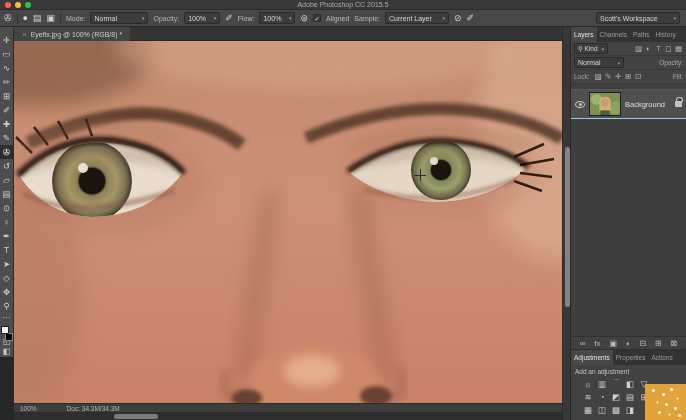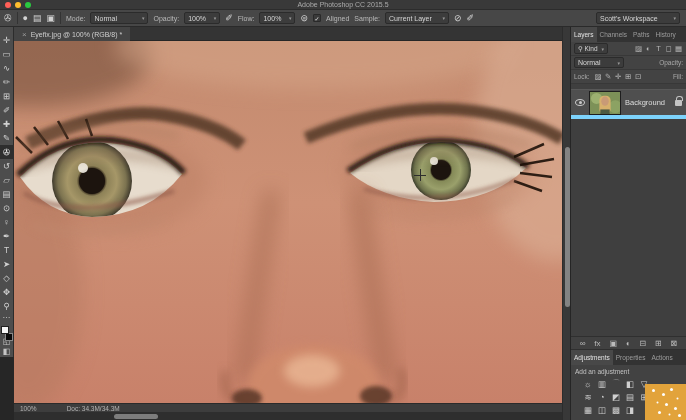--- a/index.html
+++ b/index.html
@@ -73,21 +73,21 @@
         border-left:1px solid #252525;font-size:6.5px}
   .ptabs{display:flex;background:#333;height:15px}
   .ptab{padding:0 3px;line-height:15px;color:#9d9d9d;white-space:nowrap}
   .ptab.active{background:#484848;color:#e3e3e3}
   .prow{display:flex;align-items:center;gap:2px;padding:0 3px;height:14px;border-bottom:1px solid #383838;background:#434343}
   .prow .lbl{color:#a9a9a9}
   .mini-icons{display:flex;gap:1px;margin-left:auto}
   .mini-icons span{width:9px;text-align:center;font-size:7.5px;color:#b5b5b5}
   .kind-select{height:11px;font-size:6.5px}
   .layers-list{height:252px;background:#3f3f3f;padding-top:5px}
-  .layer-row{height:30px;background:#4f4f4f;border-top:1px solid #585858;border-bottom:4px solid #7dd3fc;
+  .layer-row{height:30px;background:#4f4f4f;border-top:1px solid #585858;border-bottom:1px solid #7dd3fc;
              display:flex;align-items:center;gap:4px;padding:0 4px}
   .eye-ico{width:10px;height:7px;border:1px solid #c9c9c9;border-radius:50%;position:relative;flex:0 0 auto}
   .eye-ico::after{content:"";position:absolute;left:2.5px;top:1px;width:3px;height:3px;border-radius:50%;background:#c9c9c9}
   .thumb{width:32px;height:24px;border:1px solid #1e1e1e;flex:0 0 auto}
   .thumb svg{display:block;width:100%;height:100%}
   .layer-name{flex:1;color:#dedede;font-size:7.5px}
   .lock-ico{width:7px;height:6px;background:#c4c4c4;border-radius:1px;position:relative;flex:0 0 auto}
   .lock-ico::before{content:"";position:absolute;left:1px;top:-4px;width:5px;height:4px;
                     border:1px solid #c4c4c4;border-bottom:none;border-radius:3px 3px 0 0}
   .actions-row{display:flex;justify-content:space-evenly;align-items:center;height:14px;

